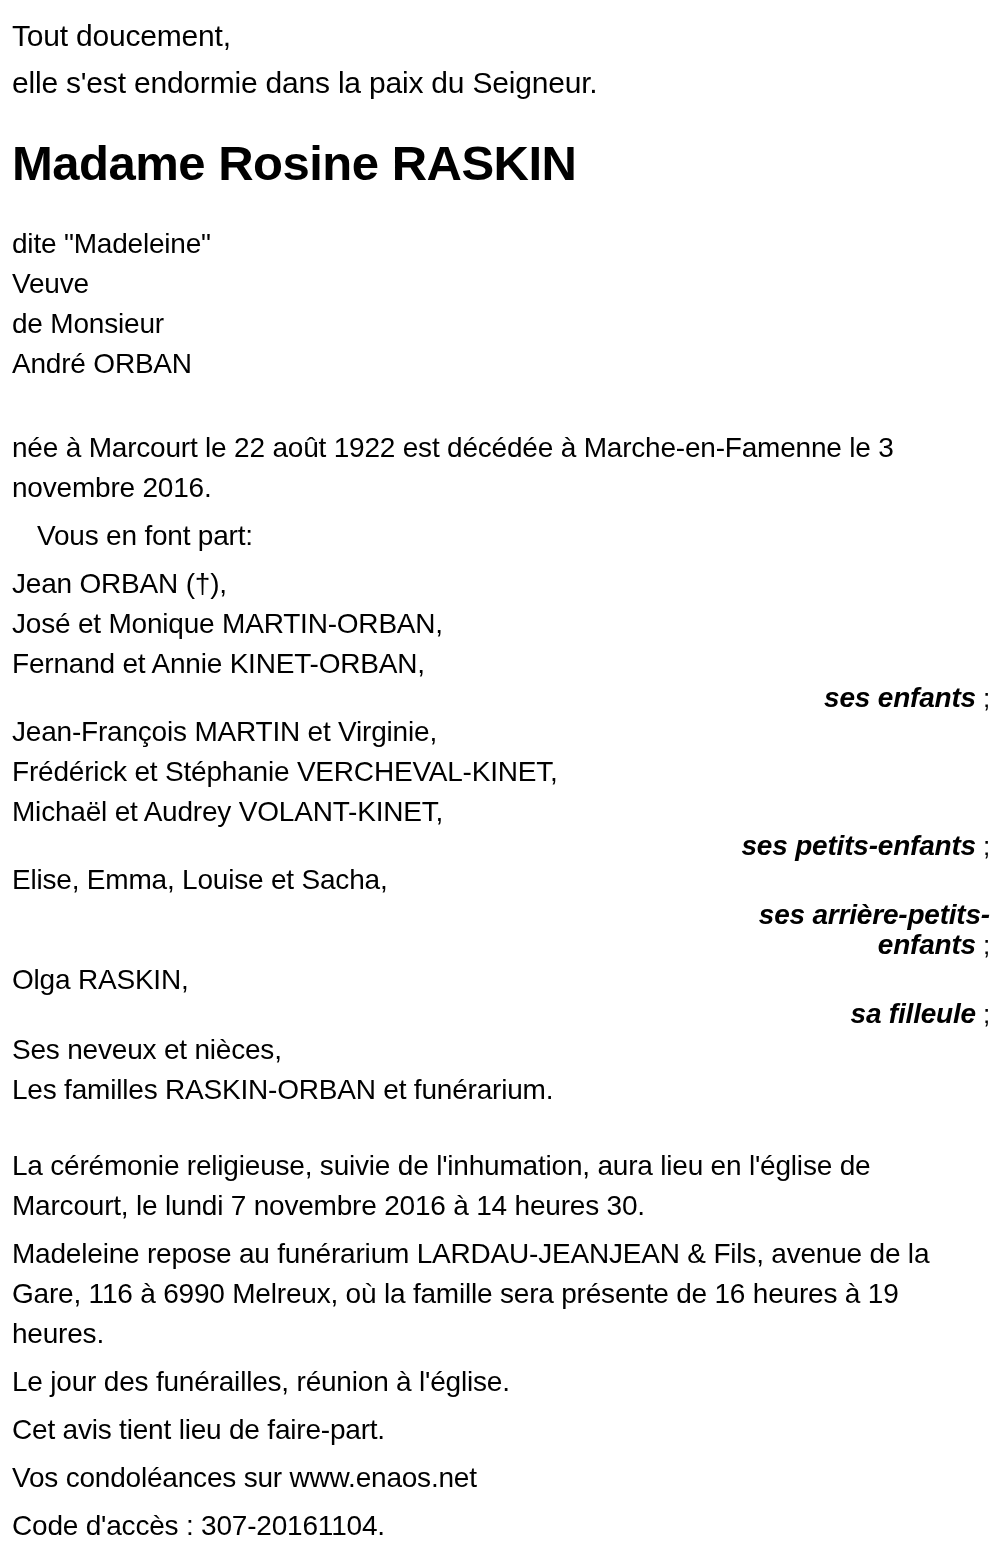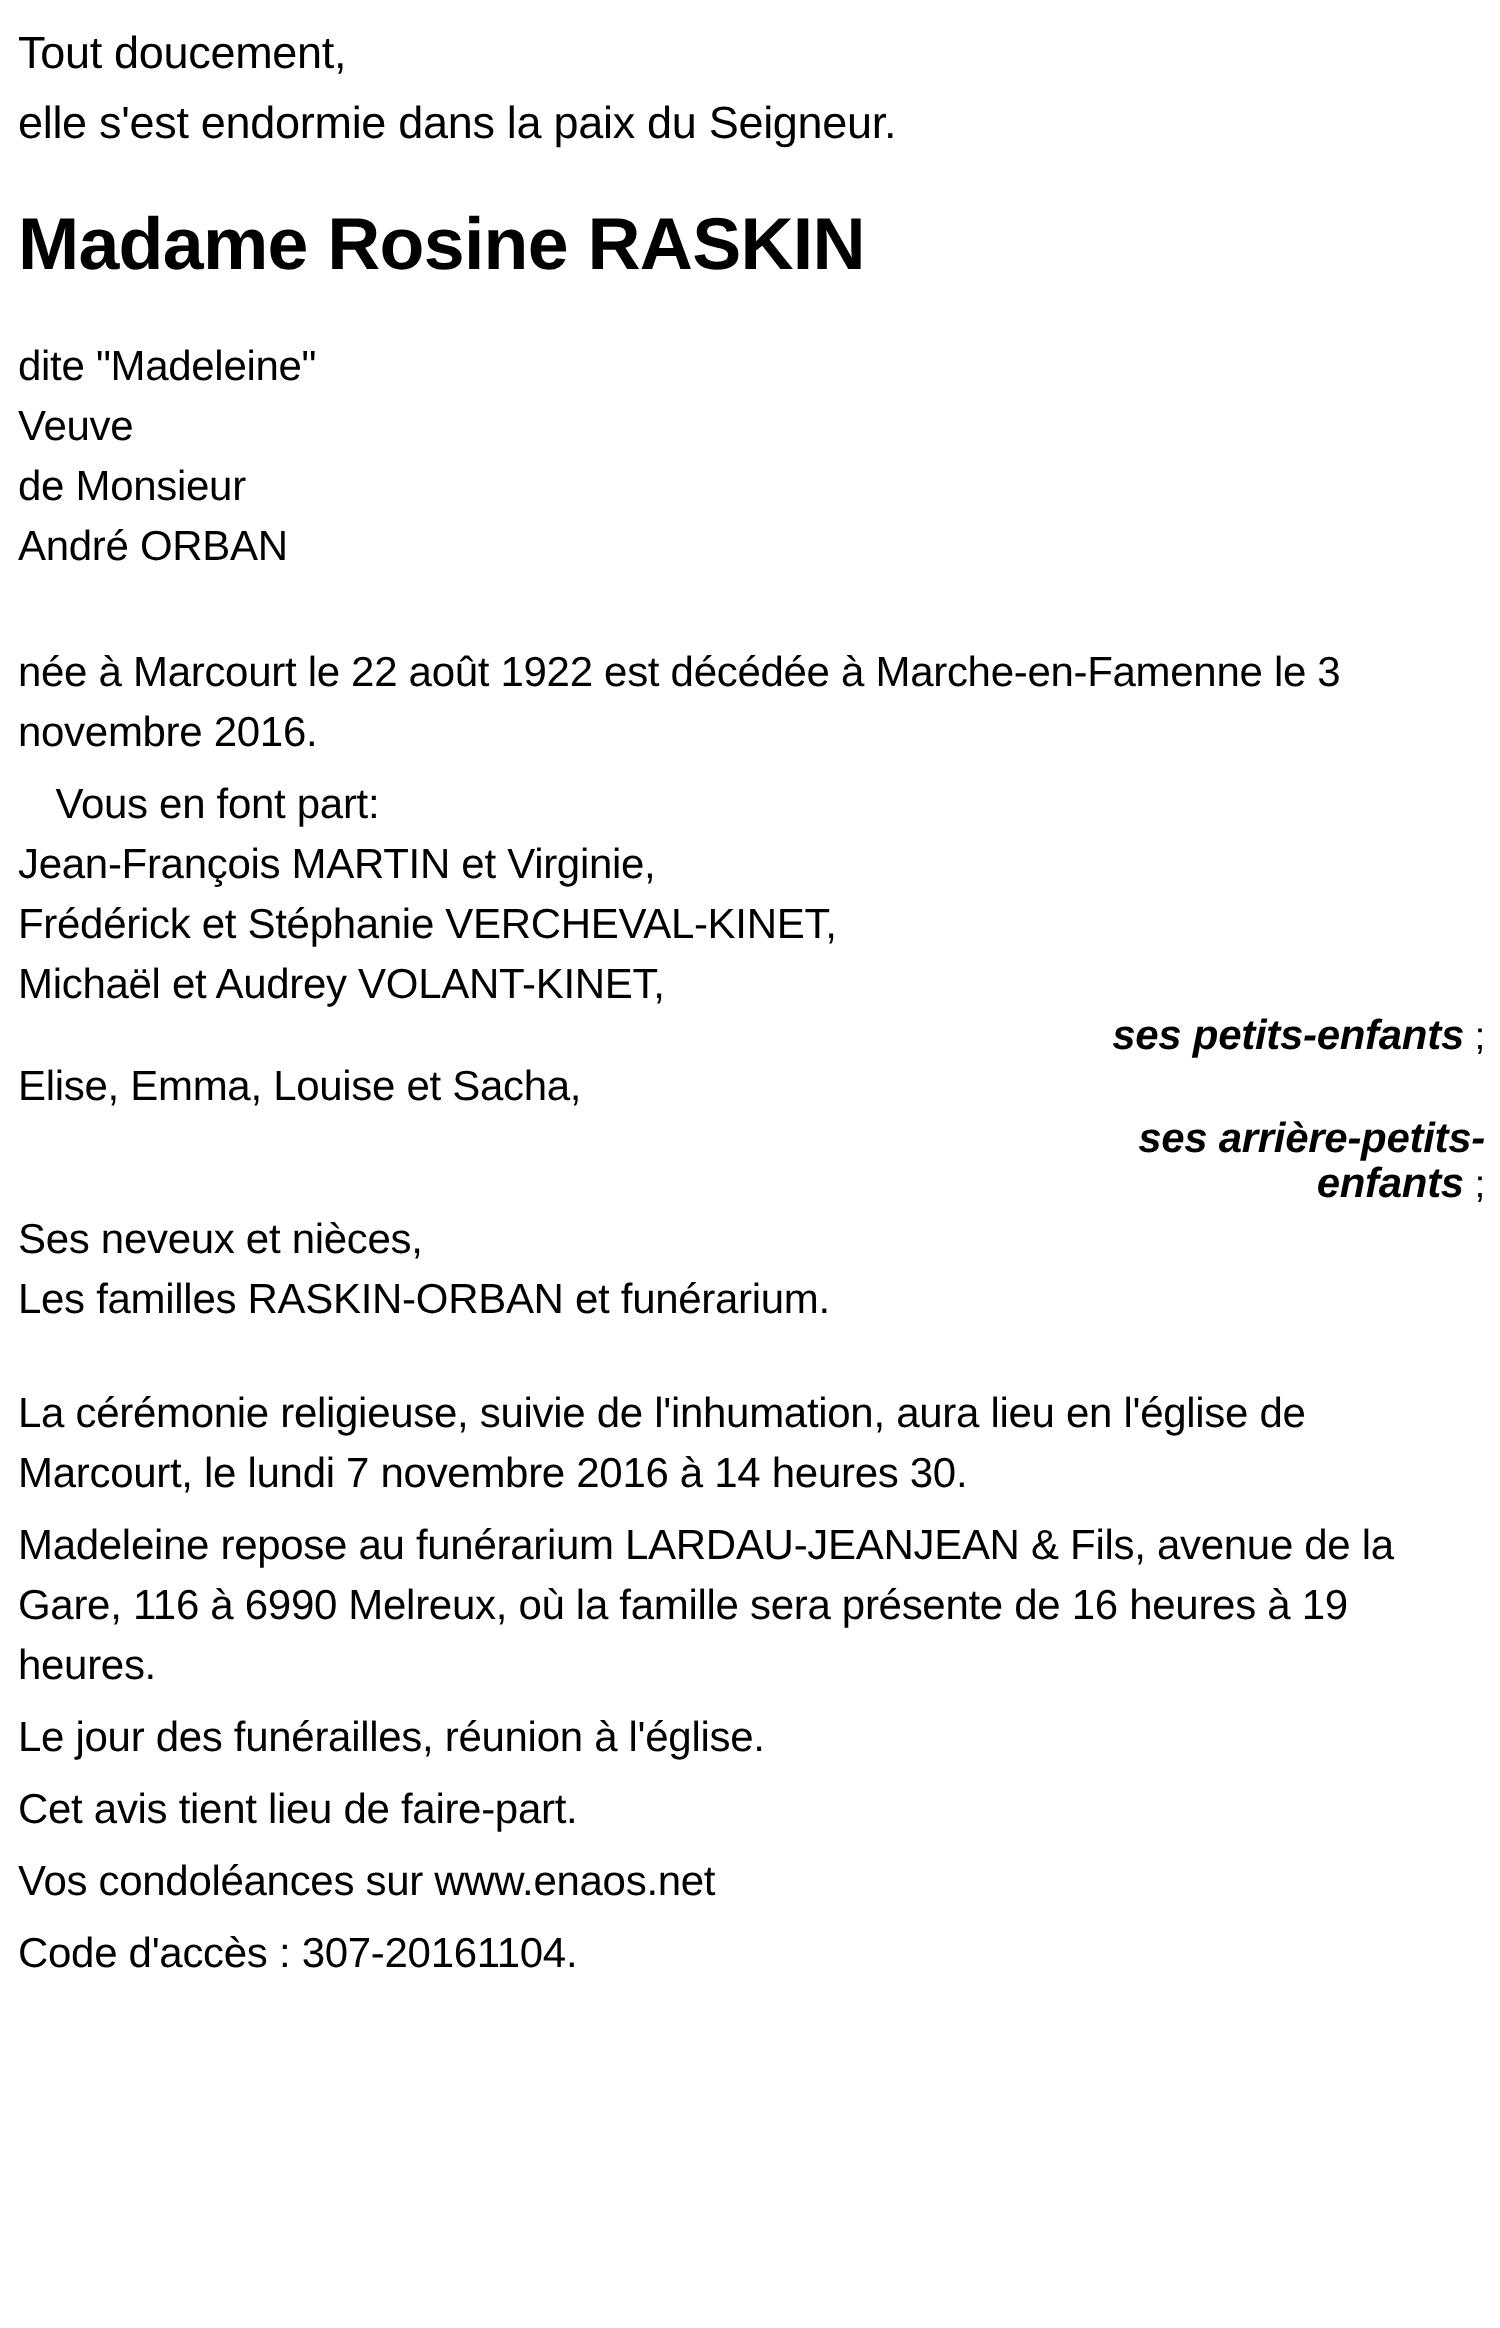--- a/index.html
+++ b/index.html
@@ -73,34 +73,44 @@
     <p class="subtitle-line">dite "Madeleine"</p>
     <p class="subtitle-line">Veuve</p>
     <p class="subtitle-line">de Monsieur</p>
     <p class="subtitle-line">André ORBAN</p>
   </section>
 
   <p class="para para-lifedates">née à Marcourt le 22 août 1922 est décédée à Marche-en-Famenne le 3 novembre 2016.</p>
 
   <p class="para announce">Vous en font part:</p>
 
+  <section class="group-first">
+    <p class="name-line">Jean ORBAN (†),</p>
+    <p class="name-line">José et Monique MARTIN-ORBAN,</p>
+    <p class="name-line">Fernand et Annie KINET-ORBAN,</p>
+    <p class="relation-line"><span class="relation">ses enfants</span><span class="rel-sep">;</span></p>
+  </section>
 
   <section class="group">
     <p class="name-line">Jean-François MARTIN et Virginie,</p>
     <p class="name-line">Frédérick et Stéphanie VERCHEVAL-KINET,</p>
     <p class="name-line">Michaël et Audrey VOLANT-KINET,</p>
     <p class="relation-line"><span class="relation">ses petits-enfants</span><span class="rel-sep">;</span></p>
   </section>
 
   <section class="group">
     <p class="name-line">Elise, Emma, Louise et Sacha,</p>
     <p class="relation-line tall"><span class="relation">ses arrière-petits-
 enfants</span><span class="rel-sep">;</span></p>
   </section>
 
+  <section class="group">
+    <p class="name-line">Olga RASKIN,</p>
+    <p class="relation-line"><span class="relation">sa filleule</span><span class="rel-sep">;</span></p>
+  </section>
 
   <section class="group-last">
     <p class="name-line">Ses neveux et nièces,</p>
     <p class="name-line">Les familles RASKIN-ORBAN et funérarium.</p>
   </section>
 
   <p class="para para-ceremony">La cérémonie religieuse, suivie de l'inhumation, aura lieu en l'église de Marcourt, le lundi 7 novembre 2016 à 14 heures 30.</p>
 
   <p class="para para-next">Madeleine repose au funérarium LARDAU-JEANJEAN &amp; Fils, avenue de la Gare, 116 à 6990 Melreux, où la famille sera présente de 16 heures à 19 heures.</p>
 

